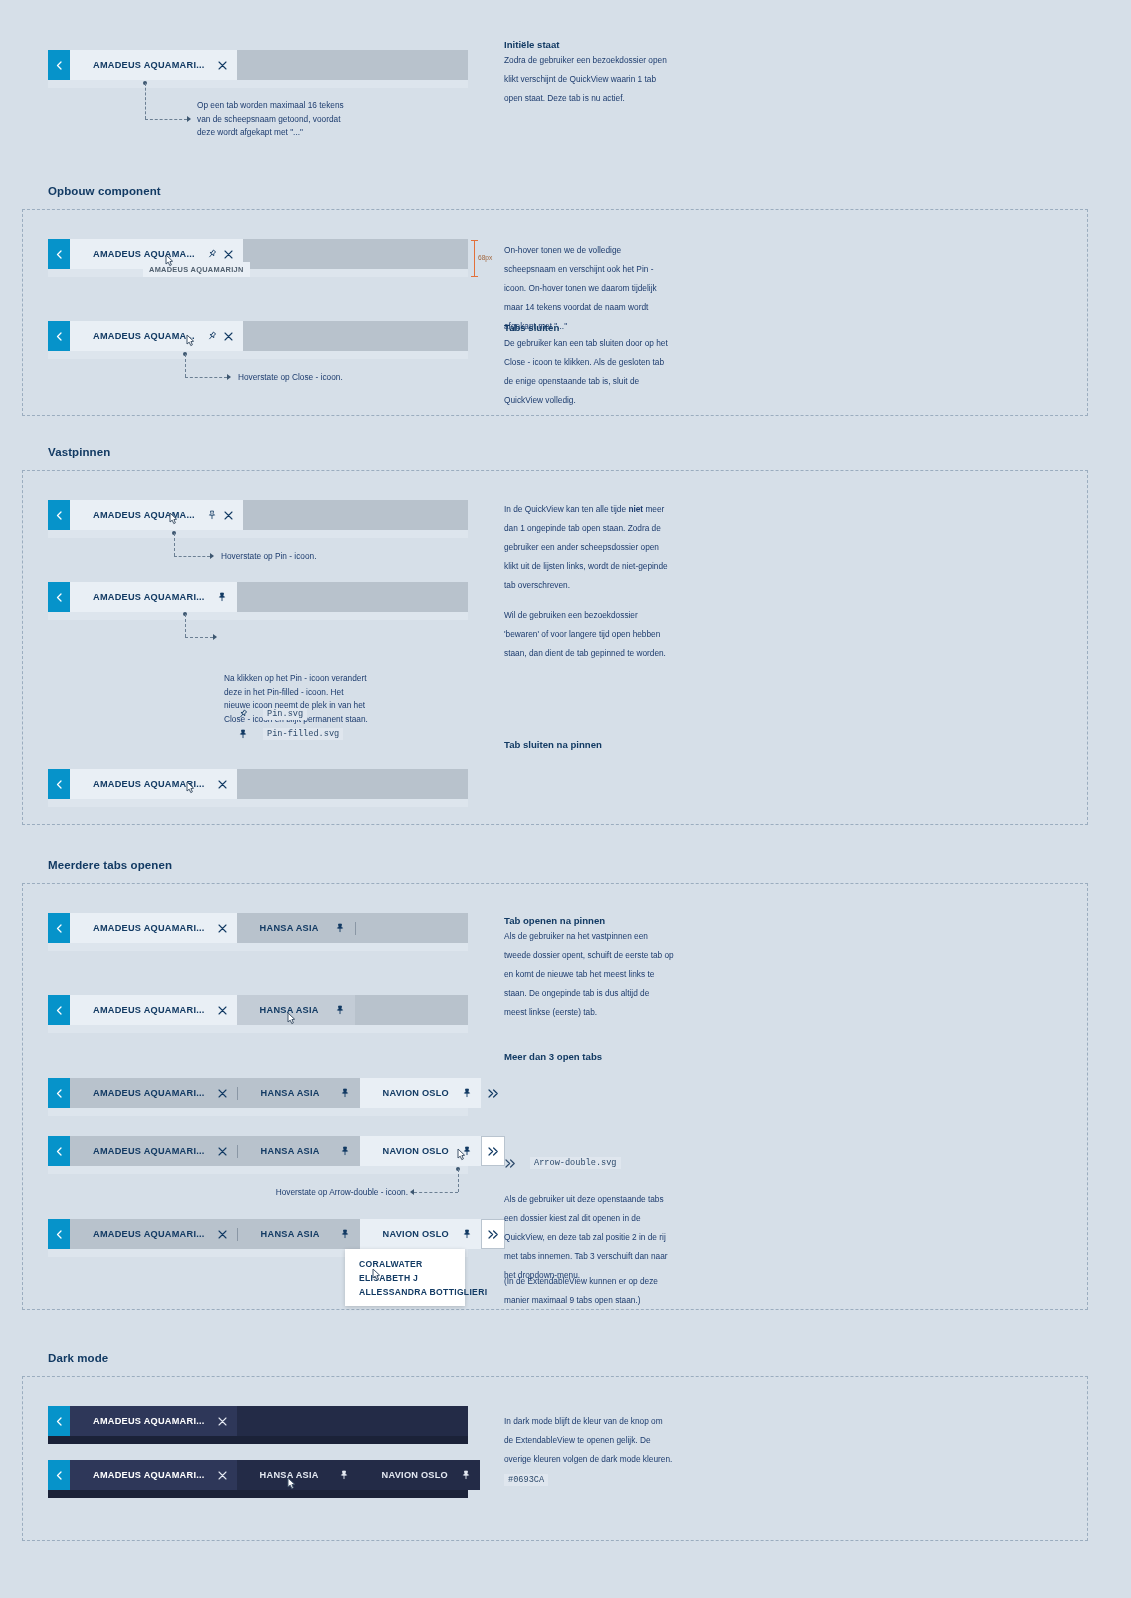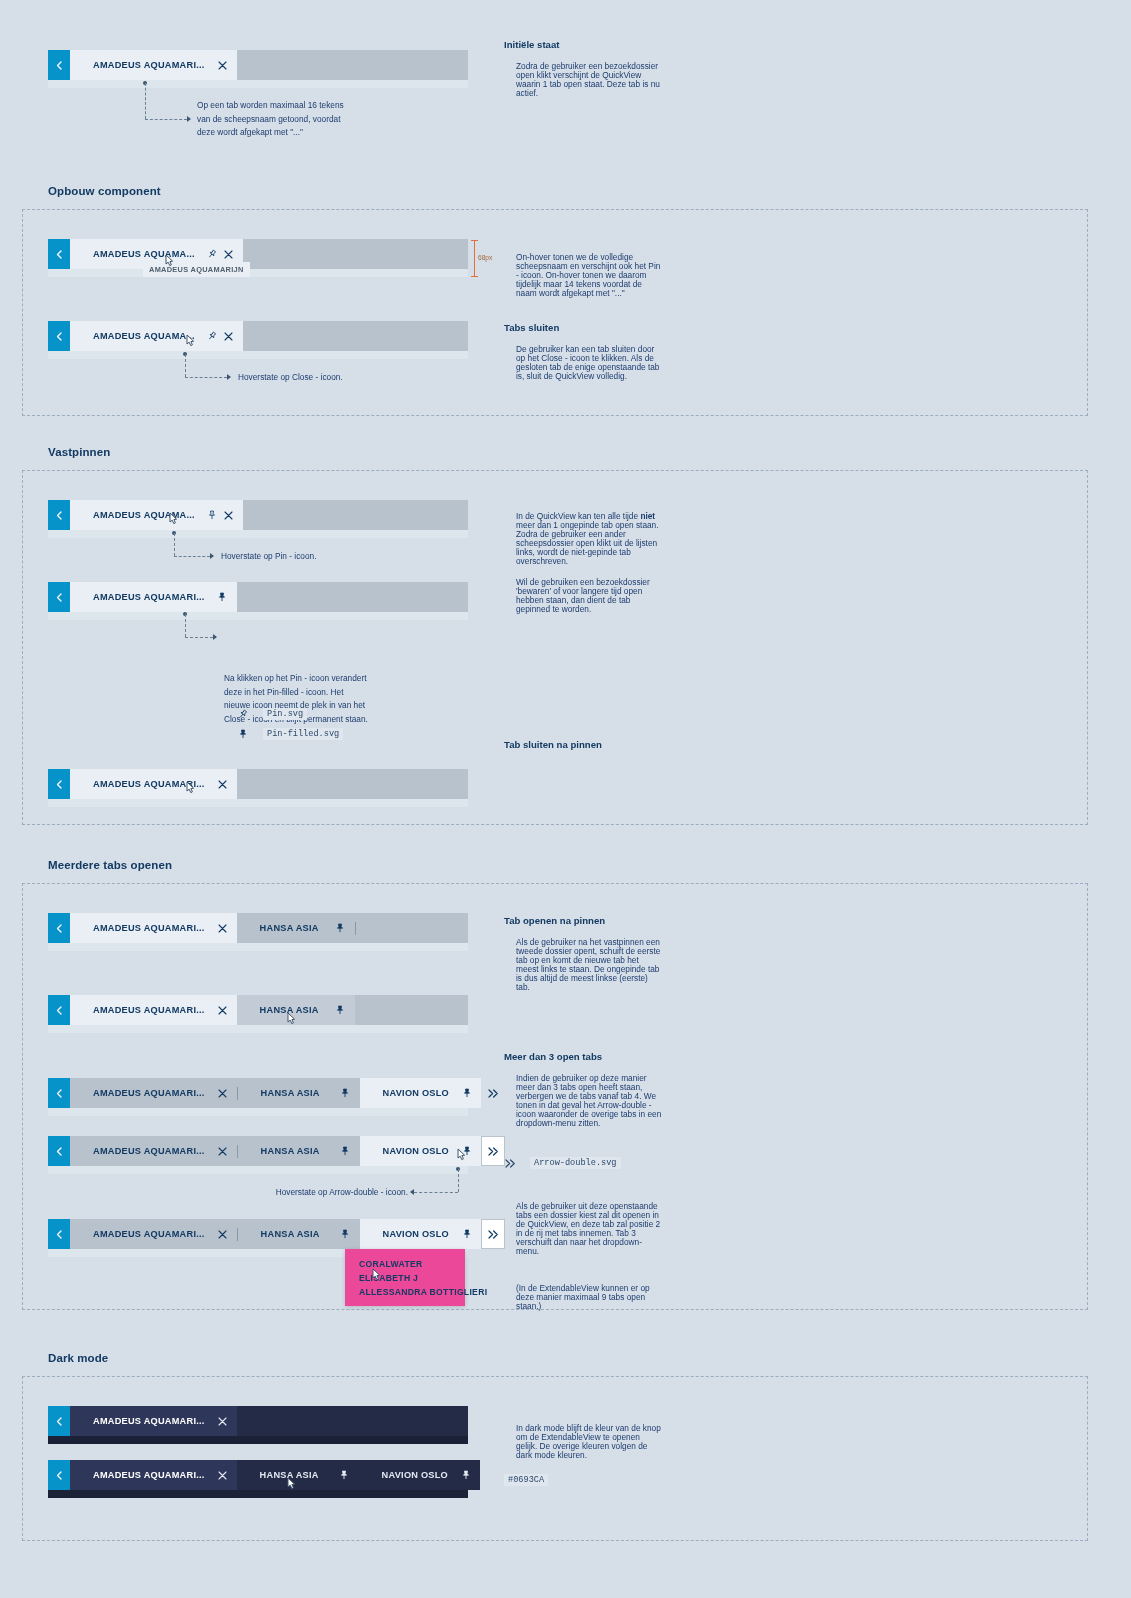--- a/index.html
+++ b/index.html
@@ -78,21 +78,21 @@
 
   
   .tooltip {
     position:absolute; background:#e9eff5;
     font-size:7.4px; font-weight:bold; letter-spacing:.3px; color:#51606f;
     padding:3px 6px 3px 6px; white-space:nowrap; z-index:15;
   }
 
   
   .dropdown {
-    position:absolute; background:#ec4899; z-index:18;
+    position:absolute; background:#ffffff; z-index:18;
     padding:8px 0 7px 0; box-shadow:0 1px 4px rgba(0,0,0,.18);
   }
   .dropdown .item {
     font-size:8.6px; font-weight:bold; letter-spacing:.3px; color:#123a63;
     padding:2px 14px 2px 14px; white-space:nowrap; cursor:pointer;
   }
 
   
   .callout-text {
     position:absolute; font-size:8.3px; line-height:13.6px; color:#1d3c6e;
@@ -111,21 +111,21 @@
   .lead-arrow.left {
     border-left:none; border-right:4px solid #3d5770;
   }
 
   
   .note { position:absolute; width:170px; }
   .note h4 {
     margin:0 0 1px 0; font-size:9.6px; font-weight:bold; color:#123a63;
   }
   .note p {
-    margin:12px; font-size:8.3px; line-height:9px; color:#1d3c6e;
+    margin:0; font-size:8.3px; line-height:19px; color:#1d3c6e;
   }
   .note p + p { margin-top:11px; }
   .note b { font-weight:bold; }
 
   
   .svgrow { position:absolute; display:flex; align-items:center; gap:14px; }
   .svgrow .g { width:12px; display:flex; justify-content:center; }
   .svgrow .fn {
     font-family:"Liberation Mono", monospace; font-size:8.6px;
     background:#dfe6ee; color:#2d4a6b; padding:1px 4px;
@@ -617,21 +617,20 @@
       <path d="M3 1 L3 10 L5.2 8.2 L6.8 11.6 L8.4 10.8 L6.9 7.6 L9.6 7.2 Z" fill="#fff" stroke="#40546a" stroke-width="1"></path>
     </svg>
 </div>
 
 <div class="note" style="left:504px; top:915px;">
   <h4>Tab openen na pinnen</h4>
   <p>Als de gebruiker na het vastpinnen een tweede dossier opent, schuift de eerste tab op en komt de nieuwe tab het meest links te staan. De ongepinde tab is dus altijd de meest linkse (eerste) tab.</p>
 </div>
 <div class="note" style="left:504px; top:1051px;">
   <h4>Meer dan 3 open tabs</h4>
-  <p>Indien de gebruiker op deze manier meer dan 3 tabs open heeft staan, verbergen we de tabs vanaf tab 4. We tonen in dat geval het Arrow-double - icoon waaronder de overige tabs in een dropdown-menu zitten.</p>
 </div>
 <div class="svgrow" style="left:504px; top:1157px;">
   <span class="g">
     <svg width="11" height="9" viewBox="0 0 11 9">
         <path d="M1 1 L4.6 4.5 L1 8 M5.6 1 L9.2 4.5 L5.6 8" fill="none" stroke="#2d4a6b" stroke-width="1.2" stroke-linecap="round" stroke-linejoin="round"></path>
       </svg>
   </span>
   <span class="fn">Arrow-double.svg</span>
 </div>
 <div class="note" style="left:504px; top:1190px;">

